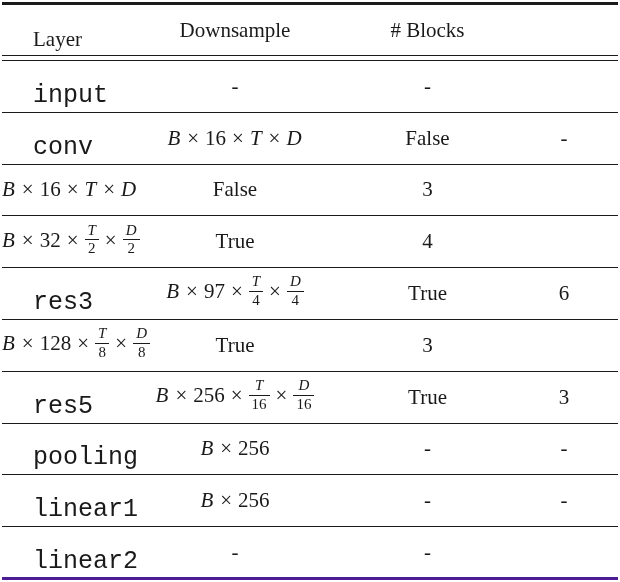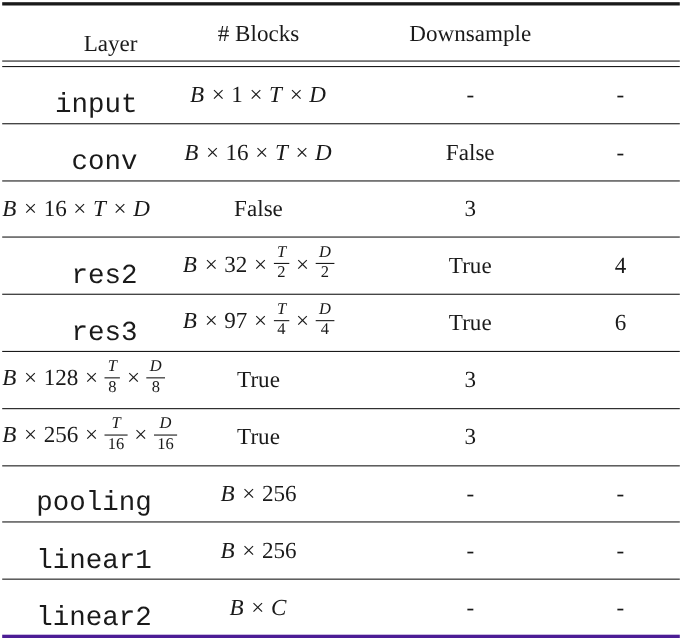--- a/index.html
+++ b/index.html
@@ -47,21 +47,21 @@
   .row.body-row.last {
     height: 53px;
     border-bottom: 3px solid #4c1d95;
   }
   .cell {
     text-align: center;
     line-height: 1;
     white-space: nowrap;
   }
   .c-layer {
-    text-align: right;
+    text-align: left;
     padding-left: 31px;
     margin-top: 18px;
   }
   .mono {
     font-family: "Liberation Mono", "DejaVu Sans Mono", monospace;
     font-size: 25px;
     letter-spacing: 0;
   }
   
   .math .mvar {
@@ -95,67 +95,66 @@
   }
 </style>
 </head>
 <body>
 
 <div class="page">
   <div class="tbl">
 
     <div class="row header">
       <div class="cell c-layer">Layer</div>
+      <div class="cell">Downsample</div>
       <div class="cell"># Blocks</div>
-      <div class="cell">Downsample</div>
     </div>
 
     <div class="double-rule-spacer"></div>
 
     <div class="row body-row">
       <div class="cell c-layer mono">input</div>
-      <div class="cell math"><span class="mvar">B</span><span class="mul">×</span><span class="mnum">1</span><span class="mul">×</span><span class="mvar">T</span><span class="mul">×</span><span class="mvar">D</span></div>
       <div class="cell">-</div>
       <div class="cell">-</div>
     </div>
 
     <div class="row body-row">
       <div class="cell c-layer mono">conv</div>
       <div class="cell math"><span class="mvar">B</span><span class="mul">×</span><span class="mnum">16</span><span class="mul">×</span><span class="mvar">T</span><span class="mul">×</span><span class="mvar">D</span></div>
       <div class="cell">False</div>
       <div class="cell">-</div>
     </div>
 
     <div class="row body-row">
       <div class="cell math"><span class="mvar">B</span><span class="mul">×</span><span class="mnum">16</span><span class="mul">×</span><span class="mvar">T</span><span class="mul">×</span><span class="mvar">D</span></div>
       <div class="cell">False</div>
       <div class="cell">3</div>
     </div>
 
     <div class="row body-row">
-      <div class="cell c-layer mono">res2</div>
       <div class="cell math"><span class="mvar">B</span><span class="mul">×</span><span class="mnum">32</span><span class="mul">×</span><span class="frac"><span class="fn mvar">T</span><span class="fd mnum">2</span></span><span class="mul">×</span><span class="frac"><span class="fn mvar">D</span><span class="fd mnum">2</span></span></div>
       <div class="cell">True</div>
       <div class="cell">4</div>
     </div>
 
     <div class="row body-row">
       <div class="cell c-layer mono">res3</div>
       <div class="cell math"><span class="mvar">B</span><span class="mul">×</span><span class="mnum">97</span><span class="mul">×</span><span class="frac"><span class="fn mvar">T</span><span class="fd mnum">4</span></span><span class="mul">×</span><span class="frac"><span class="fn mvar">D</span><span class="fd mnum">4</span></span></div>
       <div class="cell">True</div>
       <div class="cell">6</div>
     </div>
 
     <div class="row body-row">
       <div class="cell math"><span class="mvar">B</span><span class="mul">×</span><span class="mnum">128</span><span class="mul">×</span><span class="frac"><span class="fn mvar">T</span><span class="fd mnum">8</span></span><span class="mul">×</span><span class="frac"><span class="fn mvar">D</span><span class="fd mnum">8</span></span></div>
       <div class="cell">True</div>
       <div class="cell">3</div>
     </div>
 
     <div class="row body-row">
+      <div class="cell c-layer mono">res5</div>
       <div class="cell math"><span class="mvar">B</span><span class="mul">×</span><span class="mnum">256</span><span class="mul">×</span><span class="frac"><span class="fn mvar">T</span><span class="fd mnum">16</span></span><span class="mul">×</span><span class="frac"><span class="fn mvar">D</span><span class="fd mnum">16</span></span></div>
       <div class="cell">True</div>
       <div class="cell">3</div>
     </div>
 
     <div class="row body-row">
       <div class="cell c-layer mono">pooling</div>
       <div class="cell math"><span class="mvar">B</span><span class="mul">×</span><span class="mnum">256</span></div>
       <div class="cell">-</div>
       <div class="cell">-</div>
@@ -163,19 +162,18 @@
 
     <div class="row body-row">
       <div class="cell c-layer mono">linear1</div>
       <div class="cell math"><span class="mvar">B</span><span class="mul">×</span><span class="mnum">256</span></div>
       <div class="cell">-</div>
       <div class="cell">-</div>
     </div>
 
     <div class="row body-row last">
       <div class="cell c-layer mono">linear2</div>
-      <div class="cell math"><span class="mvar">B</span><span class="mul">×</span><span class="mvar">C</span></div>
       <div class="cell">-</div>
       <div class="cell">-</div>
     </div>
 
   </div>
 </div>
 
 </body></html>

